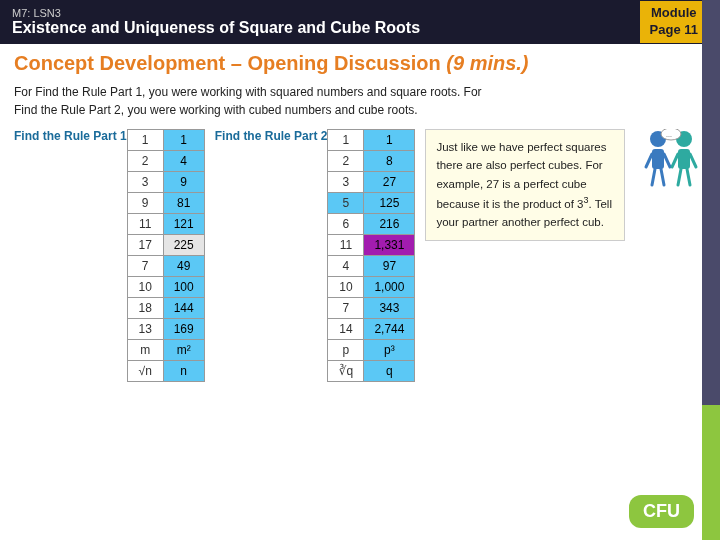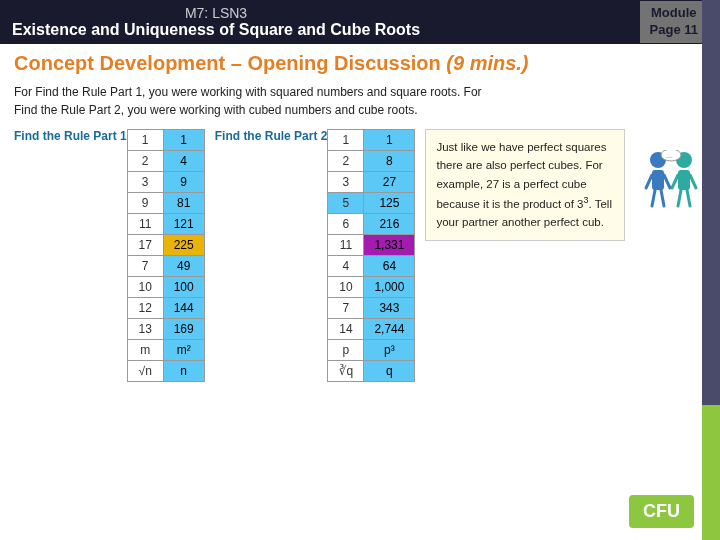--- a/index.html
+++ b/index.html
@@ -19,31 +19,30 @@
       align-items: center;
       justify-content: space-between;
       padding: 4px 12px;
       height: 44px;
     }
     .header-left {
       display: flex;
       flex-direction: column;
     }
     .header-lesson {
-      font-size: 14px;
+      font-size: 11px;
       color: #ccc;
-      text-align: center;
     }
     .header-title {
       font-size: 16px;
       font-weight: bold;
       color: white;
     }
     .header-right {
-      background: #737373;
+      background: #eab308;
       color: #1a1a2e;
       padding: 4px 10px;
       font-size: 13px;
       font-weight: bold;
       text-align: center;
       line-height: 1.3;
     }
 
     
     .main {
@@ -154,21 +153,21 @@
     
     .cfu-btn {
       position: absolute;
       bottom: 12px;
       right: 26px;
       background: #8dc63f;
       color: white;
       font-size: 18px;
       font-weight: bold;
       padding: 6px 14px;
-      border-radius: 4px;
+      border-radius: 12px;
     }
 
     
     .italic-bold {
       font-style: italic;
       font-weight: bold;
     }
 
     sup {
       font-size: 9px;
@@ -220,32 +219,32 @@
         <tr>
               <td>9</td>
               <td>81</td>
             </tr>
         <tr>
               <td>11</td>
               <td>121</td>
             </tr>
         <tr>
               <td>17</td>
-              <td style="background:#eab308;">225</td>
+              <td style="background:#e5e5e5;">225</td>
             </tr>
         <tr>
               <td>7</td>
               <td>49</td>
             </tr>
         <tr>
               <td>10</td>
               <td style="background:#5bc8f5;margin-left:34px;">100</td>
             </tr>
         <tr>
-              <td>12</td>
+              <td>18</td>
               <td>144</td>
             </tr>
         <tr>
               <td>13</td>
               <td>169</td>
             </tr>
         <tr>
               <td>m</td>
               <td>m²</td>
             </tr>
@@ -280,21 +279,21 @@
         <tr>
               <td>6</td>
               <td>216</td>
             </tr>
         <tr>
               <td>11</td>
               <td style="background:#a21caf;">1,331</td>
             </tr>
         <tr>
               <td>4</td>
-              <td>64</td>
+              <td>97</td>
             </tr>
         <tr>
               <td>10</td>
               <td style="background:#5bc8f5;">1,000</td>
             </tr>
         <tr>
               <td>7</td>
               <td>343</td>
             </tr>
         <tr>
@@ -307,21 +306,21 @@
             </tr>
         <tr>
               <td>∛q</td>
               <td>q</td>
             </tr>
       </tbody>
         </table>
     </div>
 
     <div style="display:flex; flex-direction:column; gap:6px;">
-      <div style="display:flex; gap:17px; align-items: center;">
+      <div style="display:flex; gap:17px; align-items: flex-start;">
         <div class="info-box">
           <span>Just like we have perfect squares there are also perfect cubes.  For example, 27 is a perfect cube because it is the product of 3<sup>3</sup>. Tell your partner another perfect cub.</span>
         </div>
 
         <div style="width:58px; height:70px; display:flex; align-items:center; justify-content:center;">
           <svg width="58" height="70" viewBox="0 0 58 70">
 
             <circle cx="16" cy="10" r="8" fill="#3a7abf"></circle>
             <rect x="10" y="20" width="12" height="20" rx="3" fill="#3a7abf"></rect>
             <line x1="10" y1="25" x2="4" y2="38" stroke="#3a7abf" stroke-width="3" stroke-linecap="round"></line>

